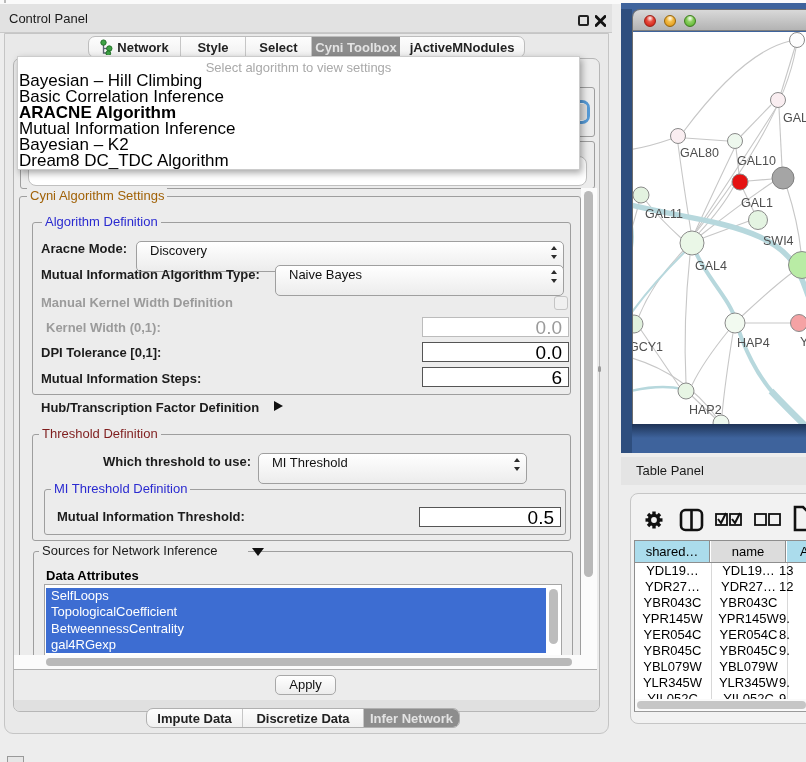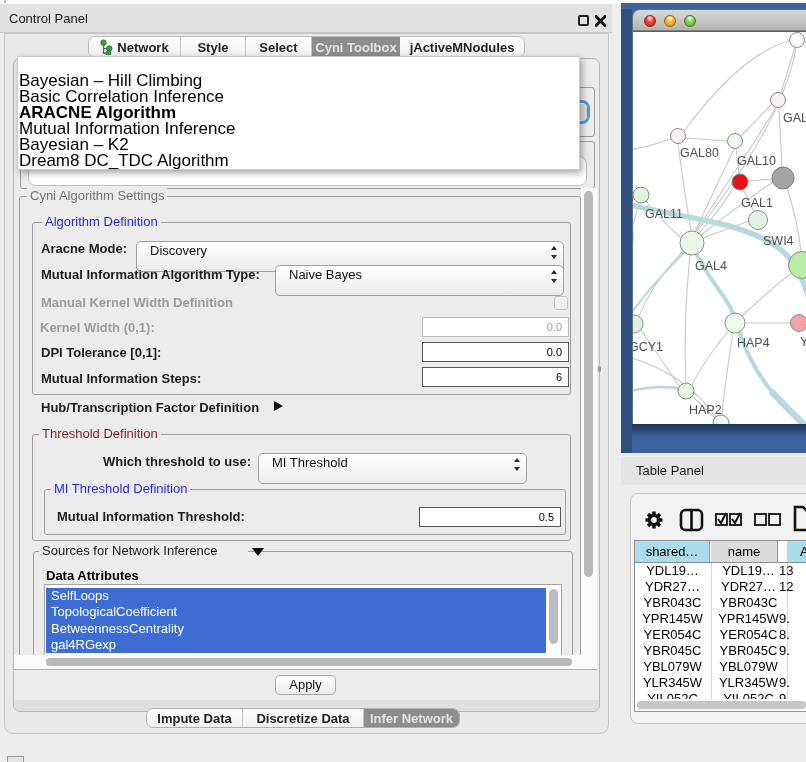--- a/index.html
+++ b/index.html
@@ -9,21 +9,21 @@
 .lbl { font-size:13px; font-weight:bold; color:#1c1c1c; }
 .dis { color:#9b9b9b; }
 .combo { position:absolute; height:31px; border:1px solid #9f9f9f; border-radius:5px;
   background:linear-gradient(#ffffff,#ececec); font-size:13px; color:#111;
   line-height:18px; padding-left:13px; }
 .spin { position:absolute; right:5px; top:4px; width:7px; height:13px; }
 .spin:before { content:""; position:absolute; left:0; top:0; border-left:3.5px solid transparent;
   border-right:3.5px solid transparent; border-bottom:4.5px solid #2b2b2b; }
 .spin:after { content:""; position:absolute; left:0; bottom:0; border-left:3.5px solid transparent;
   border-right:3.5px solid transparent; border-top:4.5px solid #2b2b2b; }
-.field { position:absolute; background:#fff; font-size:11px; text-align:right;
+.field { position:absolute; background:#fff; font-size:19px; text-align:right;
   padding-right:6px; line-height:19px; color:#000; }
 .grp { position:absolute; border:1px solid #9e9e9e; border-radius:3px; }
 .gtitle { position:absolute; font-size:13px; background:#ececec; padding:0 3px; top:-9px; white-space:nowrap; }
 .trow { position:absolute; left:0; width:300px; height:16px; line-height:16px; }
 .trow span { display:inline-block; width:75px; text-align:center; }
 .trow span:nth-child(2) { margin-left:1px; }
 .trow i { font-style:normal; position:absolute; left:144px; }
 </style>
 </head>
 <body>
@@ -63,37 +63,37 @@
 <div class="grp" style="left:20px;top:87px;width:575px;height:50px;"></div>
 <div class="abs" style="left:24px;top:100px;width:566px;height:24px;border:3px solid #569ad6;border-radius:8px;background:#fff;"></div>
 <div class="abs" style="left:577px;top:104px;width:10px;height:16px;background:#dcdcdc;border-radius:3px;"></div>
 <div class="grp" style="left:20px;top:141px;width:575px;height:48px;"></div>
 <div class="abs" style="left:28px;top:156px;width:559px;height:30px;background:#fff;border:1px solid #c0c0c0;border-radius:8px;"></div>
 
 <div class="abs" style="left:581px;top:188px;width:16px;height:467px;background:#fbfbfb;"></div>
 <div class="abs" style="left:584px;top:191px;width:9px;height:386px;background:#b9b9b9;border-radius:4.5px;"></div>
 
 <div class="grp" style="left:19px;top:196px;width:562px;height:472px;">
-  <div class="gtitle" style="left:7px;color:#737373;background:#ececec;">Cyni Algorithm Settings</div>
+  <div class="gtitle" style="left:7px;color:#a16207;background:#ececec;">Cyni Algorithm Settings</div>
 </div>
 
 <div class="grp" style="left:32px;top:222px;width:539px;height:173px;">
   <div class="gtitle" style="left:9px;color:#2a2ad0;">Algorithm Definition</div>
 </div>
 
 <div class="abs lbl" style="left:41px;top:241px;">Aracne Mode:</div>
 <div class="combo" style="left:136px;top:241px;width:428px;">Discovery<div class="spin"></div></div>
 
 <div class="abs lbl" style="left:41px;top:267px;">Mutual Information Algorithm Type:</div>
 <div class="combo" style="left:275px;top:265px;width:289px;">Naive Bayes<div class="spin"></div></div>
 
 <div class="abs lbl dis" style="left:41px;top:295px;">Manual Kernel Width Definition</div>
 <div class="abs" style="left:554px;top:296px;width:14px;height:14px;background:#f0f0f0;border:1px solid #c4c4c4;border-radius:3px;"></div>
 
-<div class="abs lbl dis" style="left:40px;top:320px;text-align:right;">Kernel Width (0,1):</div>
+<div class="abs lbl dis" style="left:46px;top:320px;text-align:right;">Kernel Width (0,1):</div>
 <div class="field" style="left:422px;top:317px;width:147px;height:20px;border:1px solid #bcbcbc;color:#9b9b9b;">0.0</div>
 
 <div class="abs lbl" style="left:41px;top:345px;">DPI Tolerance [0,1]:</div>
 <div class="field" style="left:422px;top:342px;width:147px;height:20px;border:1px solid #555;">0.0</div>
 
 <div class="abs lbl" style="left:41px;top:371px;">Mutual Information Steps:</div>
 <div class="field" style="left:422px;top:367px;width:147px;height:20px;border:1px solid #555;">6</div>
 
 <div class="abs lbl" style="left:41px;top:400px;">Hub/Transcription Factor Definition</div>
 <div class="abs" style="left:274px;top:401px;width:0;height:0;border-top:5.5px solid transparent;border-bottom:5.5px solid transparent;border-left:9px solid #111;"></div>
@@ -128,20 +128,21 @@
 
 <div class="abs" style="left:275px;top:675px;width:61px;height:20px;background:linear-gradient(#fff,#ececec);border:1px solid #a8a8a8;border-radius:5px;font-size:13px;text-align:center;line-height:18px;color:#111;">Apply</div>
 
 <div class="abs" style="left:146px;top:708px;width:314px;height:20px;background:linear-gradient(#fdfdfd,#f0f0f0);border:1px solid #b0b0b0;border-radius:7px;display:flex;font-size:13px;font-weight:bold;color:#222;">
   <div style="width:96px;border-right:1px solid #c6c6c6;display:flex;align-items:center;justify-content:center;">Impute Data</div>
   <div style="width:121px;border-right:1px solid #c6c6c6;display:flex;align-items:center;justify-content:center;">Discretize Data</div>
   <div style="flex:1;background:#8d8d8d;color:#e3e3e3;display:flex;align-items:center;justify-content:center;border-radius:0 6px 6px 0;">Infer Network</div>
 </div>
 
 <div class="abs" style="left:17px;top:56px;width:563px;height:114px;background:#fff;border:1px solid #ccc;box-shadow:2px 3px 7px rgba(0,0,0,0.35);z-index:30;">
+  <div style="position:absolute;left:0;top:3px;width:100%;text-align:center;font-size:13px;color:#a9a9a9;">Select algorithm to view settings</div>
   <div style="position:absolute;left:1px;top:16px;font-size:17px;color:#000;line-height:16.1px;">
     Bayesian – Hill Climbing<br>
     Basic Correlation Inference<br>
     <b>ARACNE Algorithm</b><br>
     Mutual Information Inference<br>
     Bayesian – K2<br>
     Dream8 DC_TDC Algorithm
   </div>
 </div>
 
@@ -267,21 +268,21 @@
     <rect x="139" y="21" width="11" height="11"></rect>
   </g>
 
   <path d="M165,14 h8 l6,6 v17 h-14 z" fill="none" stroke="#111" stroke-width="2.6"></path>
 </svg>
 
 <div class="abs" style="left:634px;top:540px;width:172px;height:172px;background:#fff;border-left:1px solid #8e8e8e;overflow:hidden;">
 
   <div style="position:absolute;left:0;top:0;width:300px;height:23px;border-top:1px solid #8e8e8e;border-bottom:1px solid #8e8e8e;font-size:13px;color:#000;">
     <div style="position:absolute;left:0;top:0;width:75px;height:21px;background:#abdcec;border-right:1px solid #8e8e8e;text-align:center;line-height:21px;">shared…</div>
-    <div style="position:absolute;left:76px;top:0;width:67px;height:21px;background:#dcdcdc;border-right:1px solid #8e8e8e;text-align:center;line-height:21px;">name</div>
+    <div style="position:absolute;left:76px;top:0;width:75px;height:21px;background:#dcdcdc;border-right:1px solid #8e8e8e;text-align:center;line-height:21px;">name</div>
     <div style="position:absolute;left:152px;top:0;width:120px;height:21px;background:#abdcec;text-align:left;padding-left:13px;line-height:21px;">Av</div>
   </div>
 
   <div style="position:absolute;left:0;top:23px;width:300px;height:140px;font-size:13px;color:#000;">
     <div style="position:absolute;left:75.5px;top:0;width:1px;height:140px;background:#d8d8d8;"></div>
     <div style="position:absolute;left:151.5px;top:0;width:1px;height:140px;background:#d8d8d8;"></div>
     <div class="trow" style="top:0px;"><span>YDL19…</span><span>YDL19…</span><i>13</i></div>
     <div class="trow" style="top:16px;"><span>YDR27…</span><span>YDR27…</span><i>12</i></div>
     <div class="trow" style="top:32px;"><span>YBR043C</span><span>YBR043C</span><i></i></div>
     <div class="trow" style="top:48px;"><span>YPR145W</span><span>YPR145W</span><i>9.</i></div>

